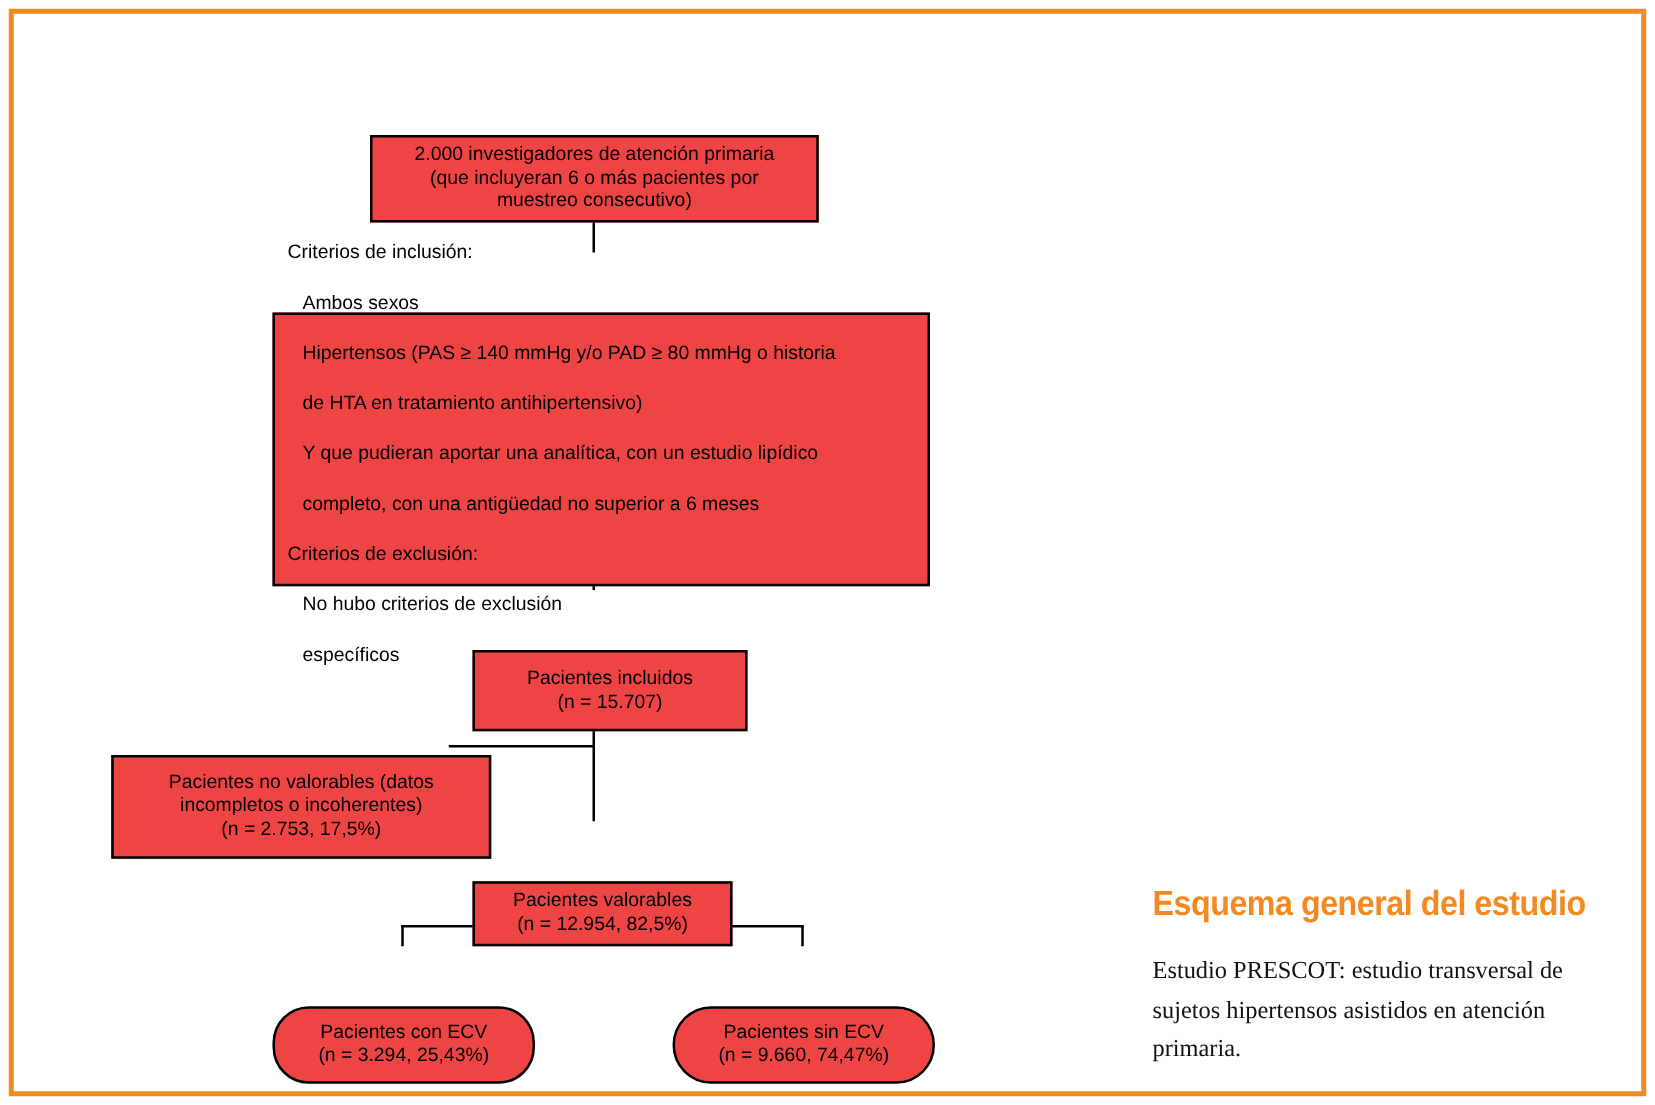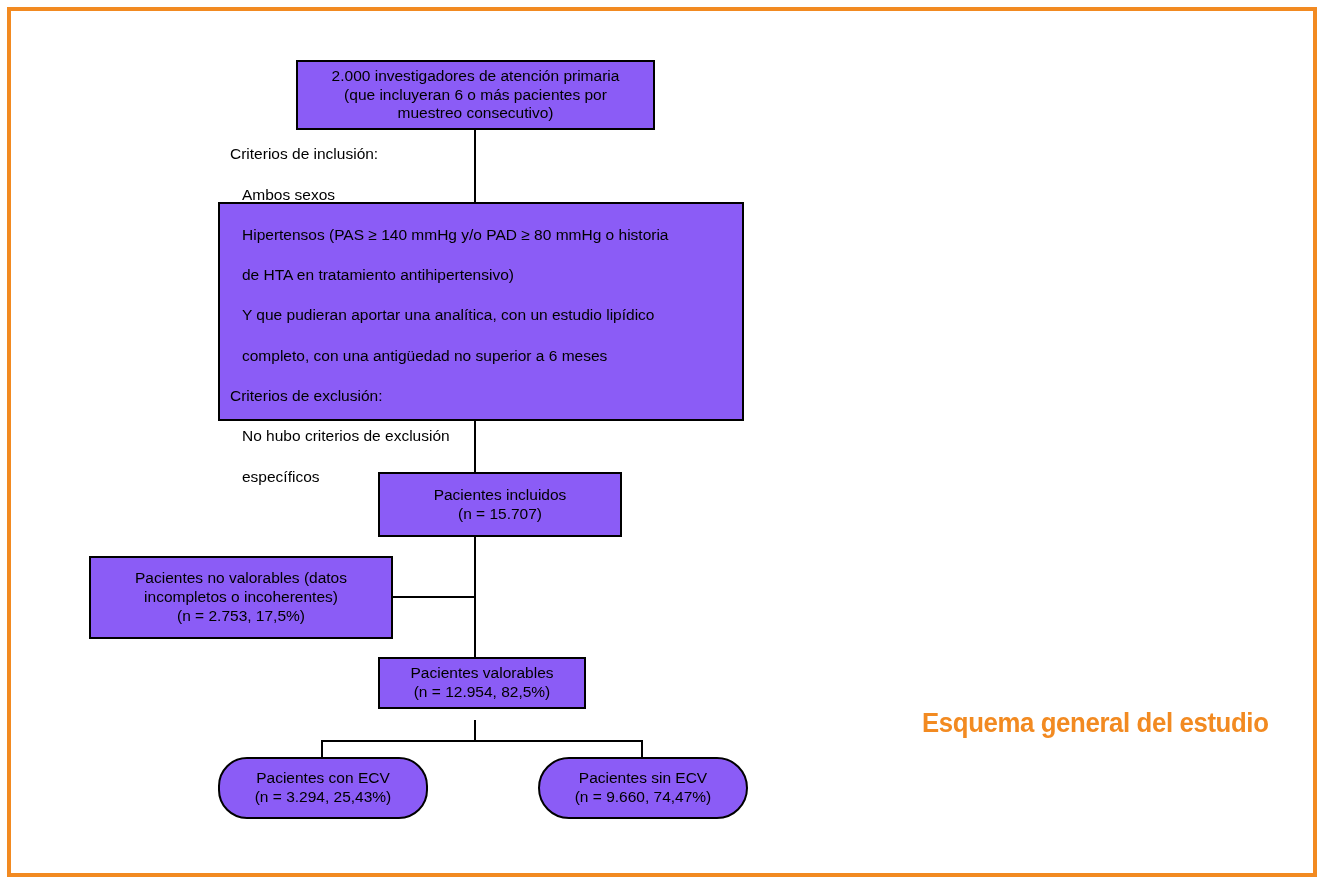--- a/index.html
+++ b/index.html
@@ -22,44 +22,45 @@
     width: 1310px;
     height: 870px;
     border: 4px solid #F28A21;
     box-sizing: border-box;
   }
   
   .box {
     position: absolute;
     box-sizing: border-box;
     border: 2px solid #000000;
-    background: #8b5cf6;
+    background: #ef4444;
     color: #000000;
     font-family: "Liberation Sans", sans-serif;
     display: flex;
     align-items: center;
     justify-content: center;
     text-align: center;
     line-height: 1.22;
     font-size: 15.5px;
     z-index: 3;
+    margin-top: 48px;
   }
   .box .inner { width: 100%; white-space: pre-line; }
 
   #box-investigadores { left: 296px; top: 60px;  width: 359px; height: 70px; }
   #box-criterios {
     left: 218px; top: 202px; width: 526px; height: 219px;
     justify-content: flex-start;
     text-align: left;
     padding: 8px 0 0 10px;
     align-items: center;
     line-height: 1.30;
   }
   #box-criterios .inner { width: auto; text-align: left; }
-  #box-incluidos     { left: 378px; top: 472px; width: 244px; height: 65px; }
+  #box-incluidos     { left: 378px; top: 472px; width: 220px; height: 65px; }
   #box-no-valorables { left: 89px;  top: 556px; width: 304px; height: 83px; }
   #box-valorables    { left: 378px; top: 657px; width: 208px; height: 52px; }
   #box-con-ecv       { left: 218px; top: 757px; width: 210px; height: 62px; border-radius: 29px; }
   #box-sin-ecv       { left: 538px; top: 757px; width: 210px; height: 62px; border-radius: 31px; }
 
   .crit-line { display: block; }
   .crit-indent { padding-left: 12px; }
 
   
   .conn {
@@ -169,14 +170,15 @@
 (n = 3.294, 25,43%)</span>
   </div>
 
   <div class="box" id="box-sin-ecv">
     <span class="inner">Pacientes sin ECV
 (n = 9.660, 74,47%)</span>
   </div>
 
   <div id="caption-block">
     <div id="caption-title">Esquema general del estudio</div>
+    <div id="caption-text">Estudio PRESCOT: estudio transversal de sujetos hipertensos asistidos en atención primaria.</div>
   </div>
 </div>
 
 </body></html>

